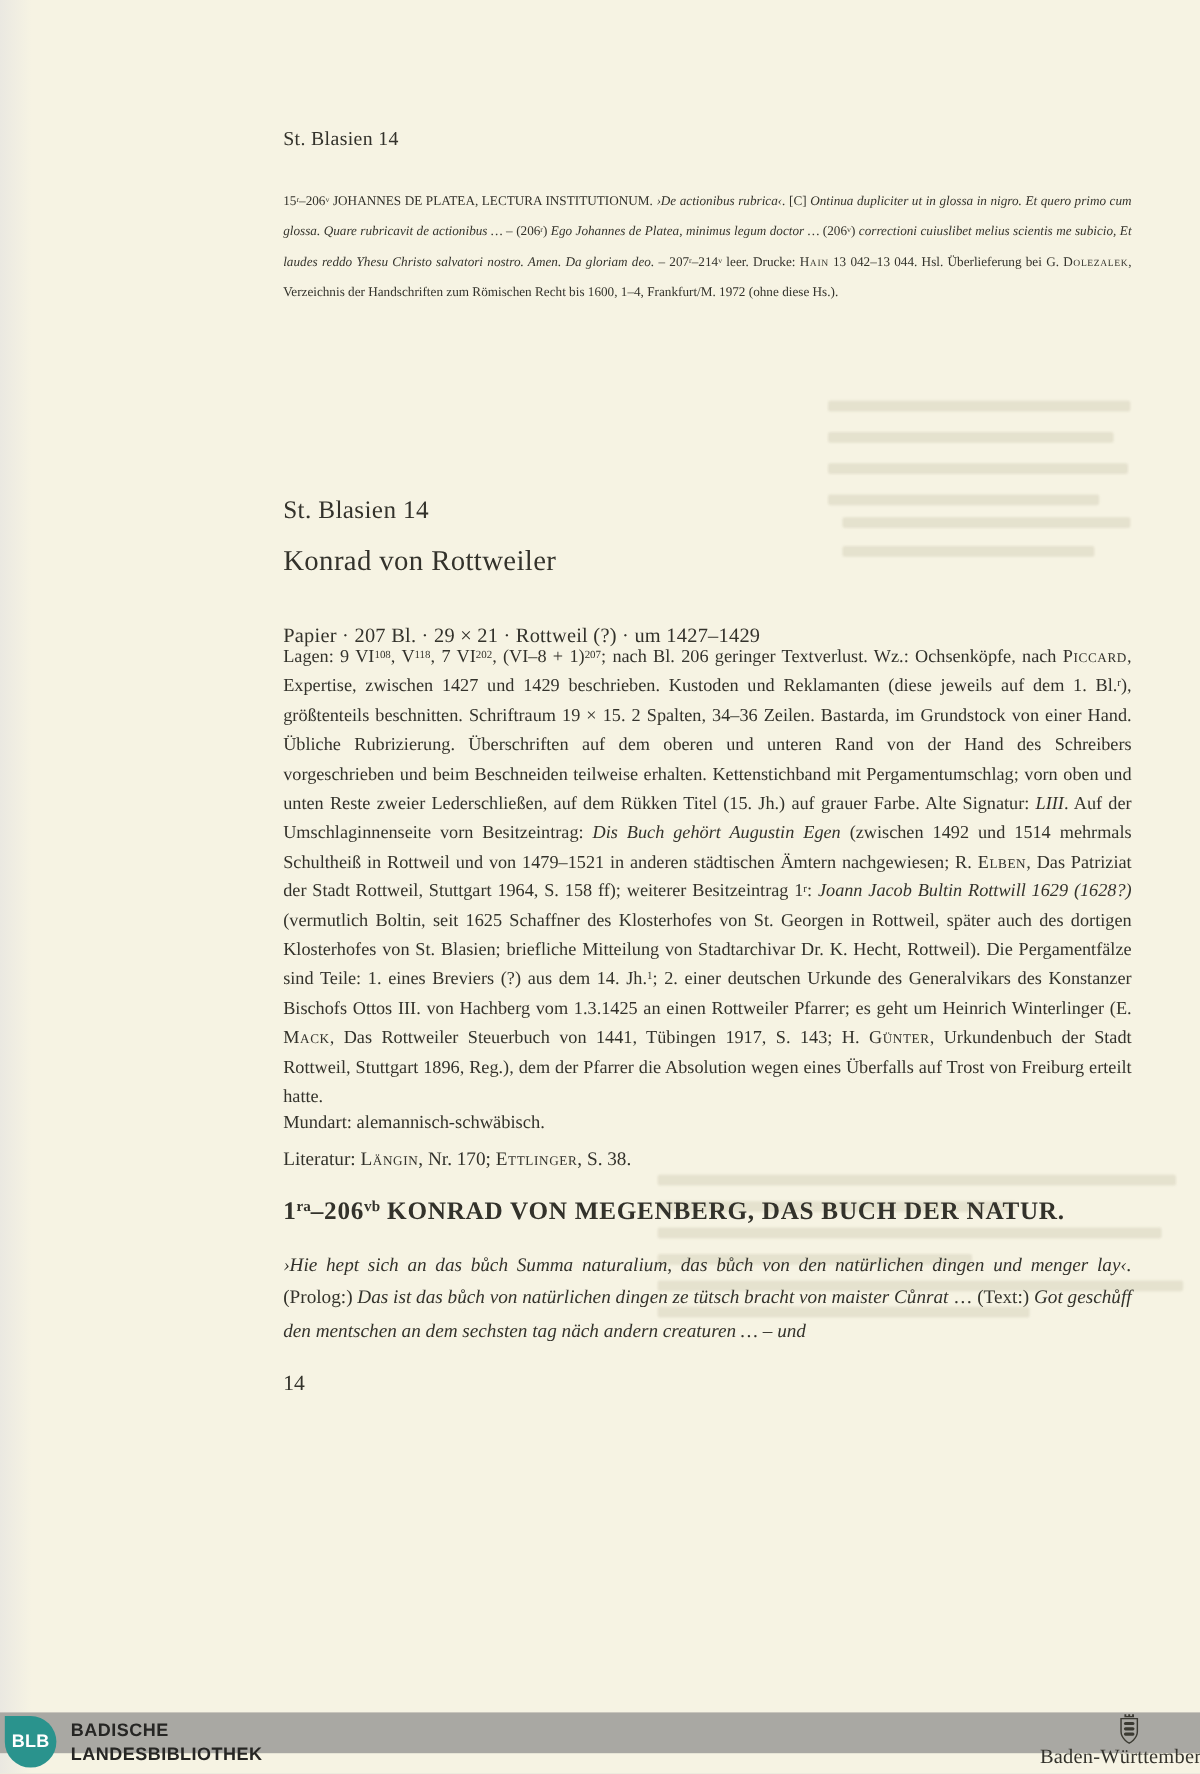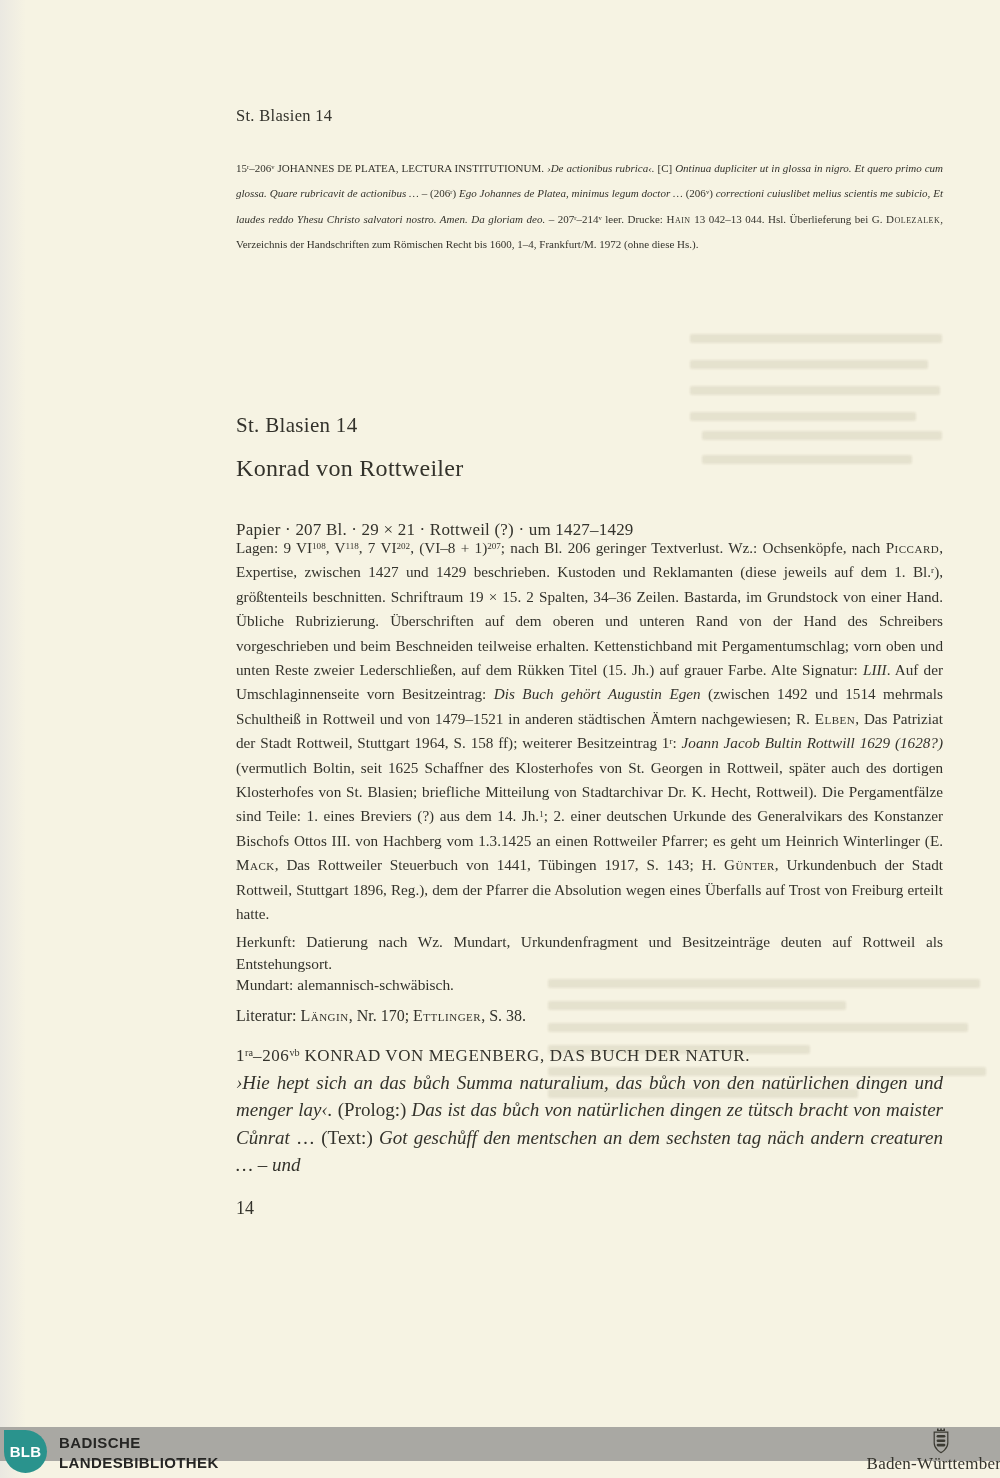--- a/index.html
+++ b/index.html
@@ -54,24 +54,24 @@
     font-size:15.2px;line-height:24.4px;
     text-align:justify;hyphens:auto;
   }
   .provenance{
     margin-top:4px;font-size:15.4px;line-height:22.5px;
     text-align:justify;hyphens:auto;
   }
   .dialect{margin-top:0;font-size:15.4px;}
   .literature{margin-top:13px;font-size:16px;}
   .content-heading{
-    margin-top:21px;font-size:17px;letter-spacing:.6px;
+    margin-top:21px;font-size:21px;letter-spacing:.6px;font-weight:bold;
   }
   .incipit{
-    margin-top:3px;font-size:19px;line-height:27.5px;
+    margin-top:19px;font-size:16px;line-height:27.5px;
     text-align:justify;hyphens:auto;
   }
   .page-number{margin-top:19px;font-size:18px;}
   .it{font-style:italic;}
   .sc{font-variant:small-caps;letter-spacing:.5px;}
   sup{
     font-size:.6em;line-height:0;vertical-align:baseline;
     position:relative;top:-.48em;letter-spacing:0;
   }
   
@@ -132,21 +132,20 @@
     <div class="gline" style="width:438px;margin-bottom:13px;"></div>
     <div class="gline" style="width:310px;"></div>
   </div>
 
   <div class="shelfmark-heading">St. Blasien 14</div>
   <div class="author-heading">Konrad von Rottweiler</div>
   <div class="material-line">Papier · 207 Bl. · 29 × 21 · Rottweil (?) · um 1427–1429</div>
 
   <div class="flow-col">
     <p class="codicology"><span>Lagen: 9 VI</span><sup>108</sup><span>, V</span><sup>118</sup><span>, 7 VI</span><sup>202</sup><span>, (VI–8 + 1)</span><sup>207</sup><span>; nach Bl. 206 geringer Textverlust. Wz.: Ochsenköpfe, nach </span><span class="sc">Piccard</span><span>, Expertise, zwischen 1427 und 1429 beschrieben. Kustoden und Reklamanten (diese jeweils auf dem 1. Bl.</span><sup>r</sup><span>), größtenteils beschnitten. Schriftraum 19 × 15. 2 Spalten, 34–36 Zeilen. Bastarda, im Grundstock von einer Hand. Übliche Rubrizierung. Überschriften auf dem oberen und unteren Rand von der Hand des Schreibers vorgeschrieben und beim Beschneiden teilweise erhalten. Kettenstichband mit Pergamentumschlag; vorn oben und unten Reste zweier Lederschließen, auf dem Rükken Titel (15. Jh.) auf grauer Farbe. Alte Signatur: </span><span class="it">LIII</span><span>. Auf der Umschlaginnenseite vorn Besitzeintrag: </span><span class="it">Dis Buch gehört Augustin Egen</span><span> (zwischen 1492 und 1514 mehrmals Schultheiß in Rottweil und von 1479–1521 in anderen städtischen Ämtern nachgewiesen; R. </span><span class="sc">Elben</span><span>, Das Patriziat der Stadt Rottweil, Stuttgart 1964, S. 158 ff); weiterer Besitzeintrag 1</span><sup>r</sup><span>: </span><span class="it">Joann Jacob Bultin Rottwill 1629 (1628?)</span><span> (vermutlich Boltin, seit 1625 Schaffner des Klosterhofes von St. Georgen in Rottweil, später auch des dortigen Klosterhofes von St. Blasien; briefliche Mitteilung von Stadtarchivar Dr. K. Hecht, Rottweil). Die Pergamentfälze sind Teile: 1. eines Breviers (?) aus dem 14. Jh.</span><sup>1</sup><span>; 2. einer deutschen Urkunde des Generalvikars des Konstanzer Bischofs Ottos III. von Hachberg vom 1.3.1425 an einen Rottweiler Pfarrer; es geht um Heinrich Winterlinger (E. </span><span class="sc">Mack</span><span>, Das Rottweiler Steuerbuch von 1441, Tübingen 1917, S. 143; H. </span><span class="sc">Günter</span><span>, Urkundenbuch der Stadt Rottweil, Stuttgart 1896, Reg.), dem der Pfarrer die Absolution wegen eines Überfalls auf Trost von Freiburg erteilt hatte.</span></p>
-    <p class="provenance">Herkunft: Datierung nach Wz. Mundart, Urkundenfragment und Besitzeinträge deuten auf Rottweil als Entstehungsort.</p>
     <p class="dialect">Mundart: alemannisch-schwäbisch.</p>
     <p class="literature"><span>Literatur: </span><span class="sc">Längin</span><span>, Nr. 170; </span><span class="sc">Ettlinger</span><span>, S. 38.</span></p>
     <p class="content-heading"><span>1</span><sup>ra</sup><span>–206</span><sup>vb</sup><span> KONRAD VON MEGENBERG, DAS BUCH DER NATUR.</span></p>
     <p class="incipit"><span class="it">›Hie hept sich an das bůch Summa naturalium, das bůch von den natürlichen dingen und menger lay‹.</span><span> (Prolog:) </span><span class="it">Das ist das bůch von natürlichen dingen ze tütsch bracht von maister Cůnrat</span><span> … (Text:) </span><span class="it">Got geschůff den mentschen an dem sechsten tag näch andern creaturen … – und</span></p>
     <div class="page-number">14</div>
   </div>
 
   <div class="footer-bar">
     <div class="blb-logo">
       <span>BLB</span>

